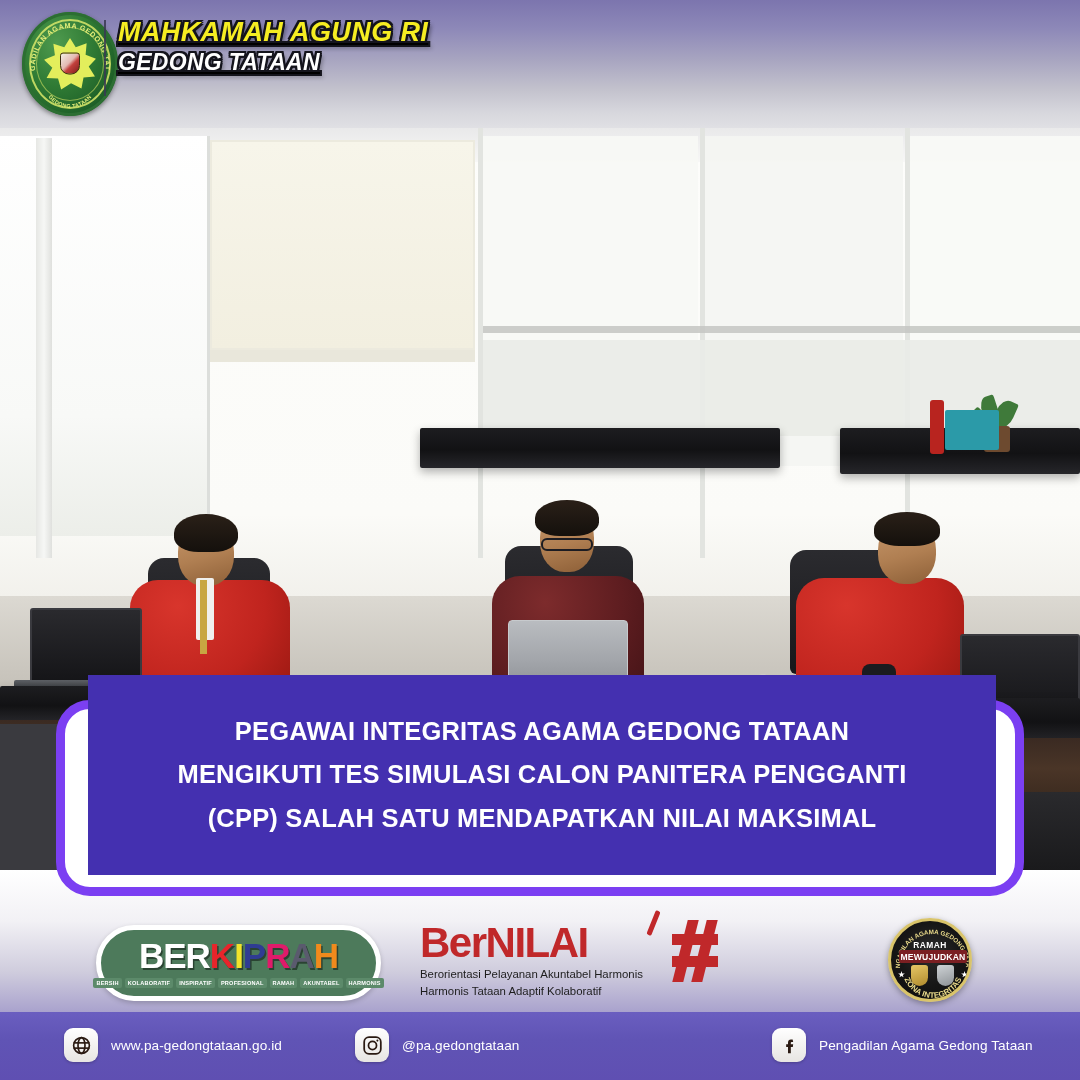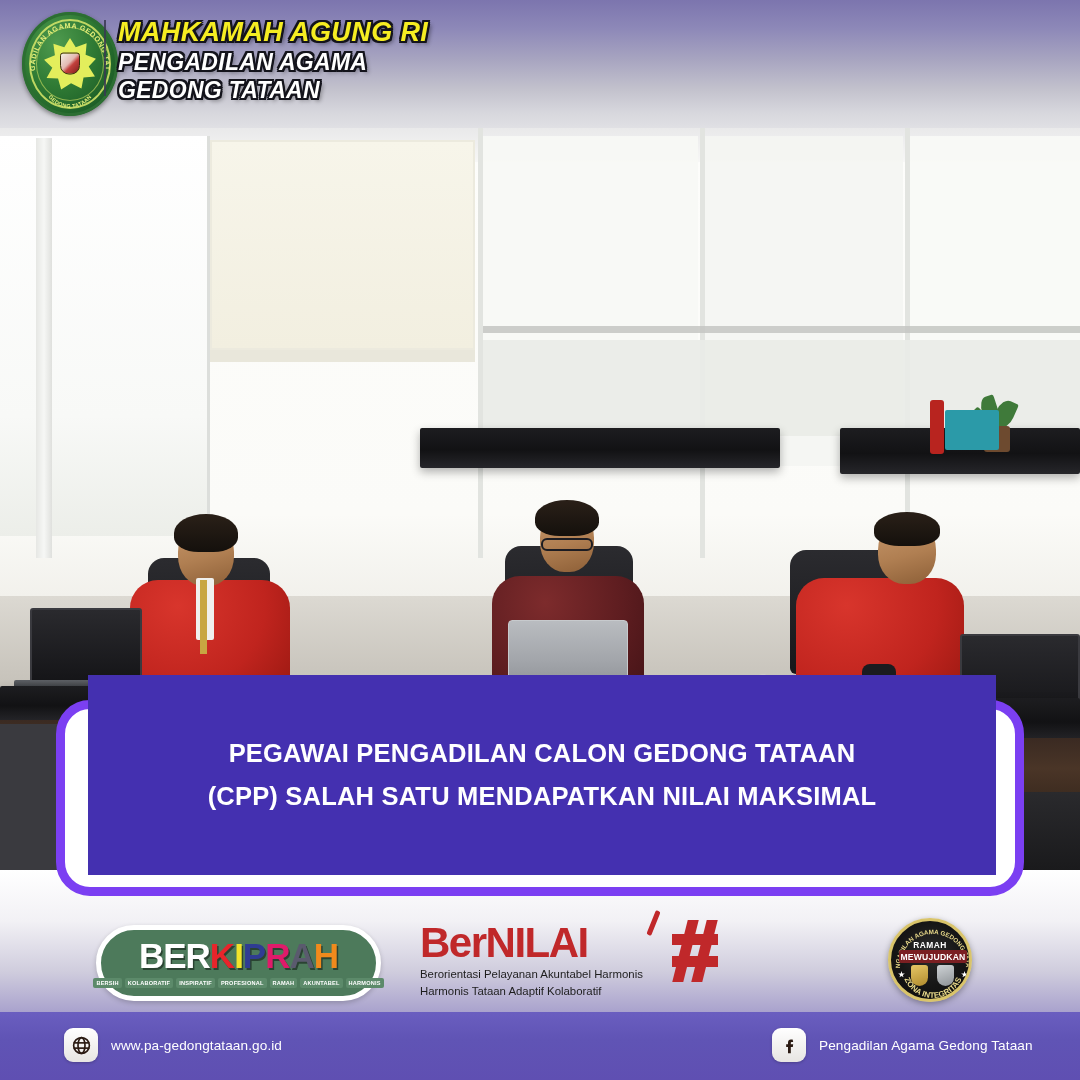--- a/index.html
+++ b/index.html
@@ -55,21 +55,21 @@
   .emblem .arc-text {
     position:absolute; left:0; top:0; width:100%; height:100%;
   }
   .emblem .arc-text text { font-size:7.1px; font-family:"Liberation Sans",sans-serif; font-weight:bold; fill:#e6ef7a; letter-spacing:.6px; }
   .emblem .arc-text .btm { font-size:5.4px; letter-spacing:.3px; }
 
   .divider {
     position:absolute; left:104px; top:20px; width:2px; height:76px;
     background:#3a3a52; opacity:.85;
   }
-  .titles { position:absolute; left:118px; top:18px; }
+  .titles { position:absolute; left:118px; top:18px;text-decoration:underline; }
   .t-main {
     font-size:27px; font-weight:bold; font-style:italic; color:#f6ed22;
     letter-spacing:.4px; line-height:1.06;
     text-shadow:
       -2px 0 0 #14141c, 2px 0 0 #14141c, 0 -2px 0 #14141c, 0 2px 0 #14141c,
       -2px -2px 0 #14141c, 2px -2px 0 #14141c, -2px 2px 0 #14141c, 2px 2px 0 #14141c,
       3px 3px 4px rgba(0,0,0,.45);
   }
   .t-sub {
     font-size:23px; font-weight:bold; font-style:italic; color:#ffffff;
@@ -303,21 +303,20 @@
       </svg>
       <div class="star"></div>
       <div class="shield"></div>
     </div>
   </div>
 
   <div class="divider"></div>
 
   <div class="titles">
     <div class="t-main">MAHKAMAH AGUNG RI</div>
-    <div class="t-sub">PENGADILAN AGAMA</div>
     <div class="t-sub">GEDONG TATAAN</div>
   </div>
 
 </div>
 
 <div class="photo">
   <div class="ph-bg"></div>
   <div class="ph-ceiling"></div>
   <div class="win-left"></div>
   <div class="col-a"></div>
@@ -383,21 +382,22 @@
 
   <div style="position:absolute; left:0; top:664px; width:1080px; height:78px; background:linear-gradient(180deg,#2a2a2d 0%, #1a1a1c 100%);"></div>
   <div style="position:absolute; left:0; top:596px; width:64px; height:146px; background:#3a3a3f;"></div>
 </div>
 
 <div class="bottom"></div>
 
 <div class="cap-frame-white"></div>
 <div class="cap-frame"></div>
 <div class="cap-box">
-  <div class="cap-line">PEGAWAI PENGADILAN CALON GEDONG TATAAN</div>
+  <div class="cap-line">PEGAWAI INTEGRITAS AGAMA GEDONG TATAAN</div>
+  <div class="cap-line">MENGIKUTI TES SIMULASI CALON PANITERA PENGGANTI</div>
   <div class="cap-line">(CPP) SALAH SATU MENDAPATKAN NILAI MAKSIMAL</div>
 </div>
 
 <div class="berkiprah">
   <div class="bk-word" id="bk-word">
       <span style="color: rgb(255, 255, 255);">B</span>
       <span style="color: rgb(255, 255, 255);">E</span>
       <span style="color: rgb(255, 255, 255);">R</span>
       <span style="color: rgb(232, 37, 43);">K</span>
       <span style="color: rgb(242, 227, 42);">I</span>
@@ -463,20 +463,30 @@
       <svg width="21" height="21" viewBox="0 0 24 24" fill="none" stroke="#2a1a12" stroke-width="1.9">
         <circle cx="12" cy="12" r="9"></circle>
           <ellipse cx="12" cy="12" rx="4" ry="9"></ellipse>
         <line x1="3" y1="9" x2="21" y2="9"></line>
           <line x1="3" y1="15" x2="21" y2="15"></line>
       </svg>
     </div>
     <div class="soc-txt">www.pa-gedongtataan.go.id</div>
   </div>
 
+  <div class="soc-item" style="left:355px; top:16px;">
+    <div class="soc-ico">
+      <svg width="21" height="21" viewBox="0 0 24 24" fill="none" stroke="#2a1a12" stroke-width="2">
+        <rect x="2.5" y="2.5" width="19" height="19" rx="5.5"></rect>
+        <circle cx="12" cy="12" r="4.6"></circle>
+        <circle cx="17.6" cy="6.4" r="1.2" fill="#2a1a12" stroke="none"></circle>
+      </svg>
+    </div>
+    <div class="soc-txt">@pa.gedongtataan</div>
+  </div>
 
 
   <div class="soc-item" style="left:772px; top:16px;">
     <div class="soc-ico">
       <svg width="21" height="21" viewBox="0 0 24 24">
         <path d="M15.6 5.2h-2.1c-1.9 0-3.2 1.3-3.2 3.3v2.1H8.2v3h2.1v7.2h3.2v-7.2h2.3l.4-3h-2.7V8.9c0-.6.3-1 1-1h1.7z" fill="#2a1a12"></path>
       </svg>
     </div>
     <div class="soc-txt">Pengadilan Agama Gedong Tataan</div>
   </div>

